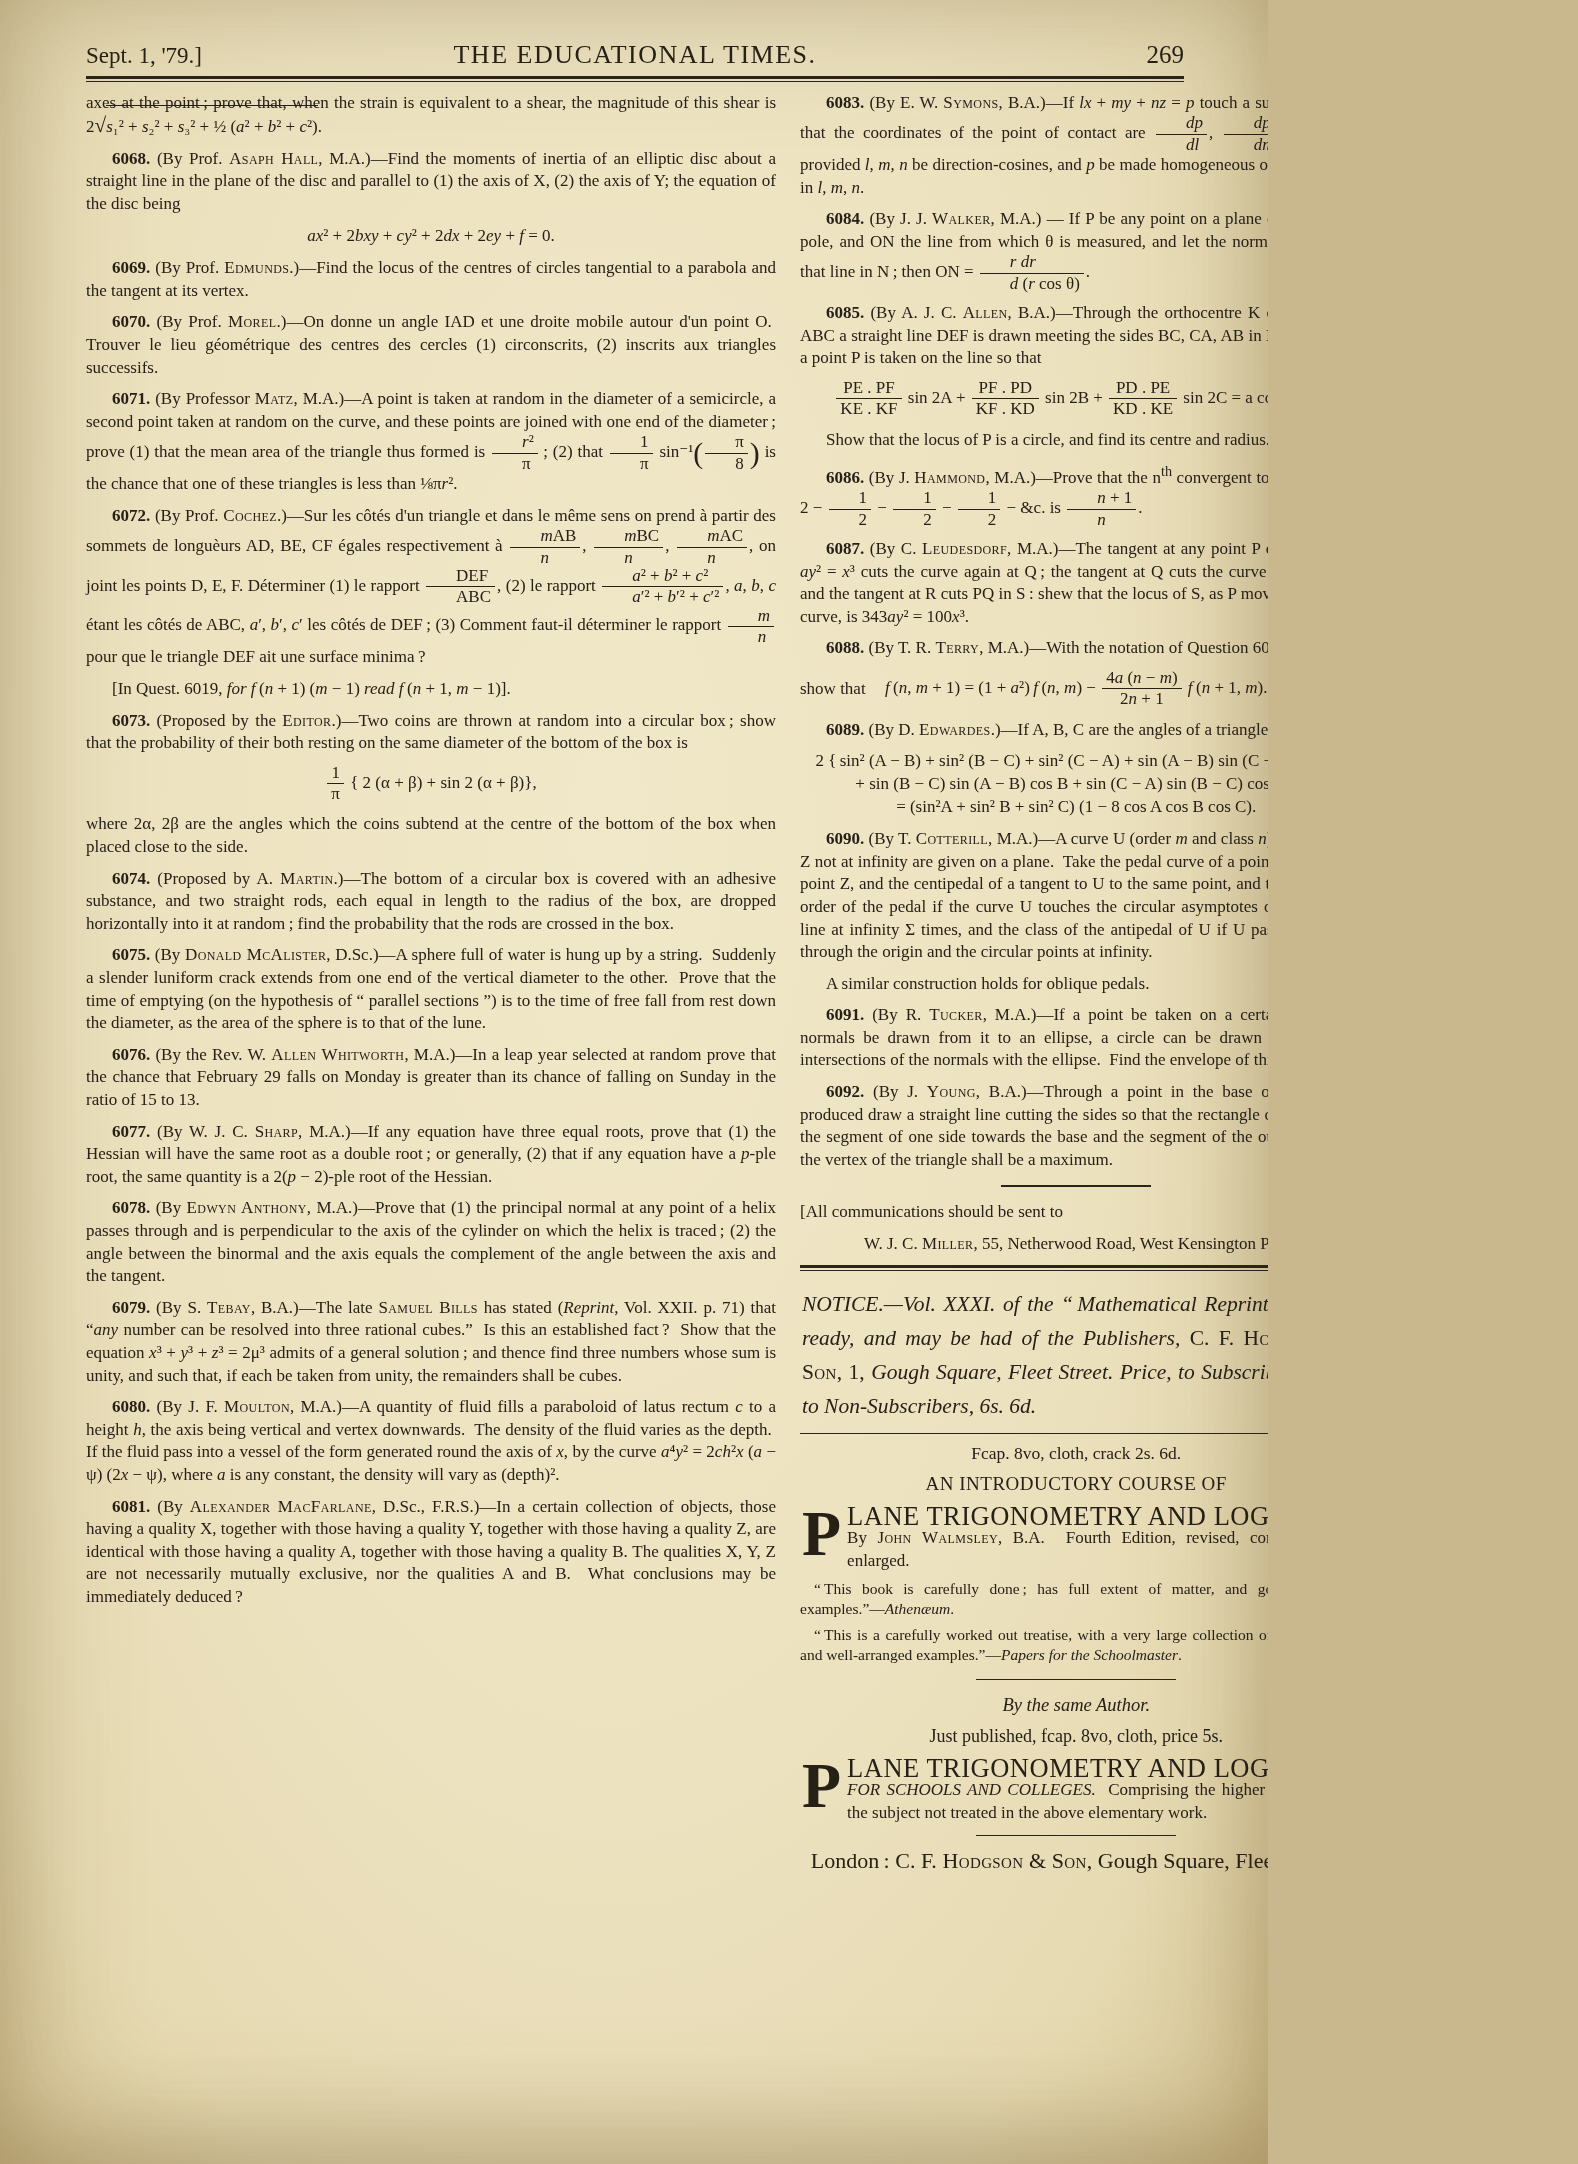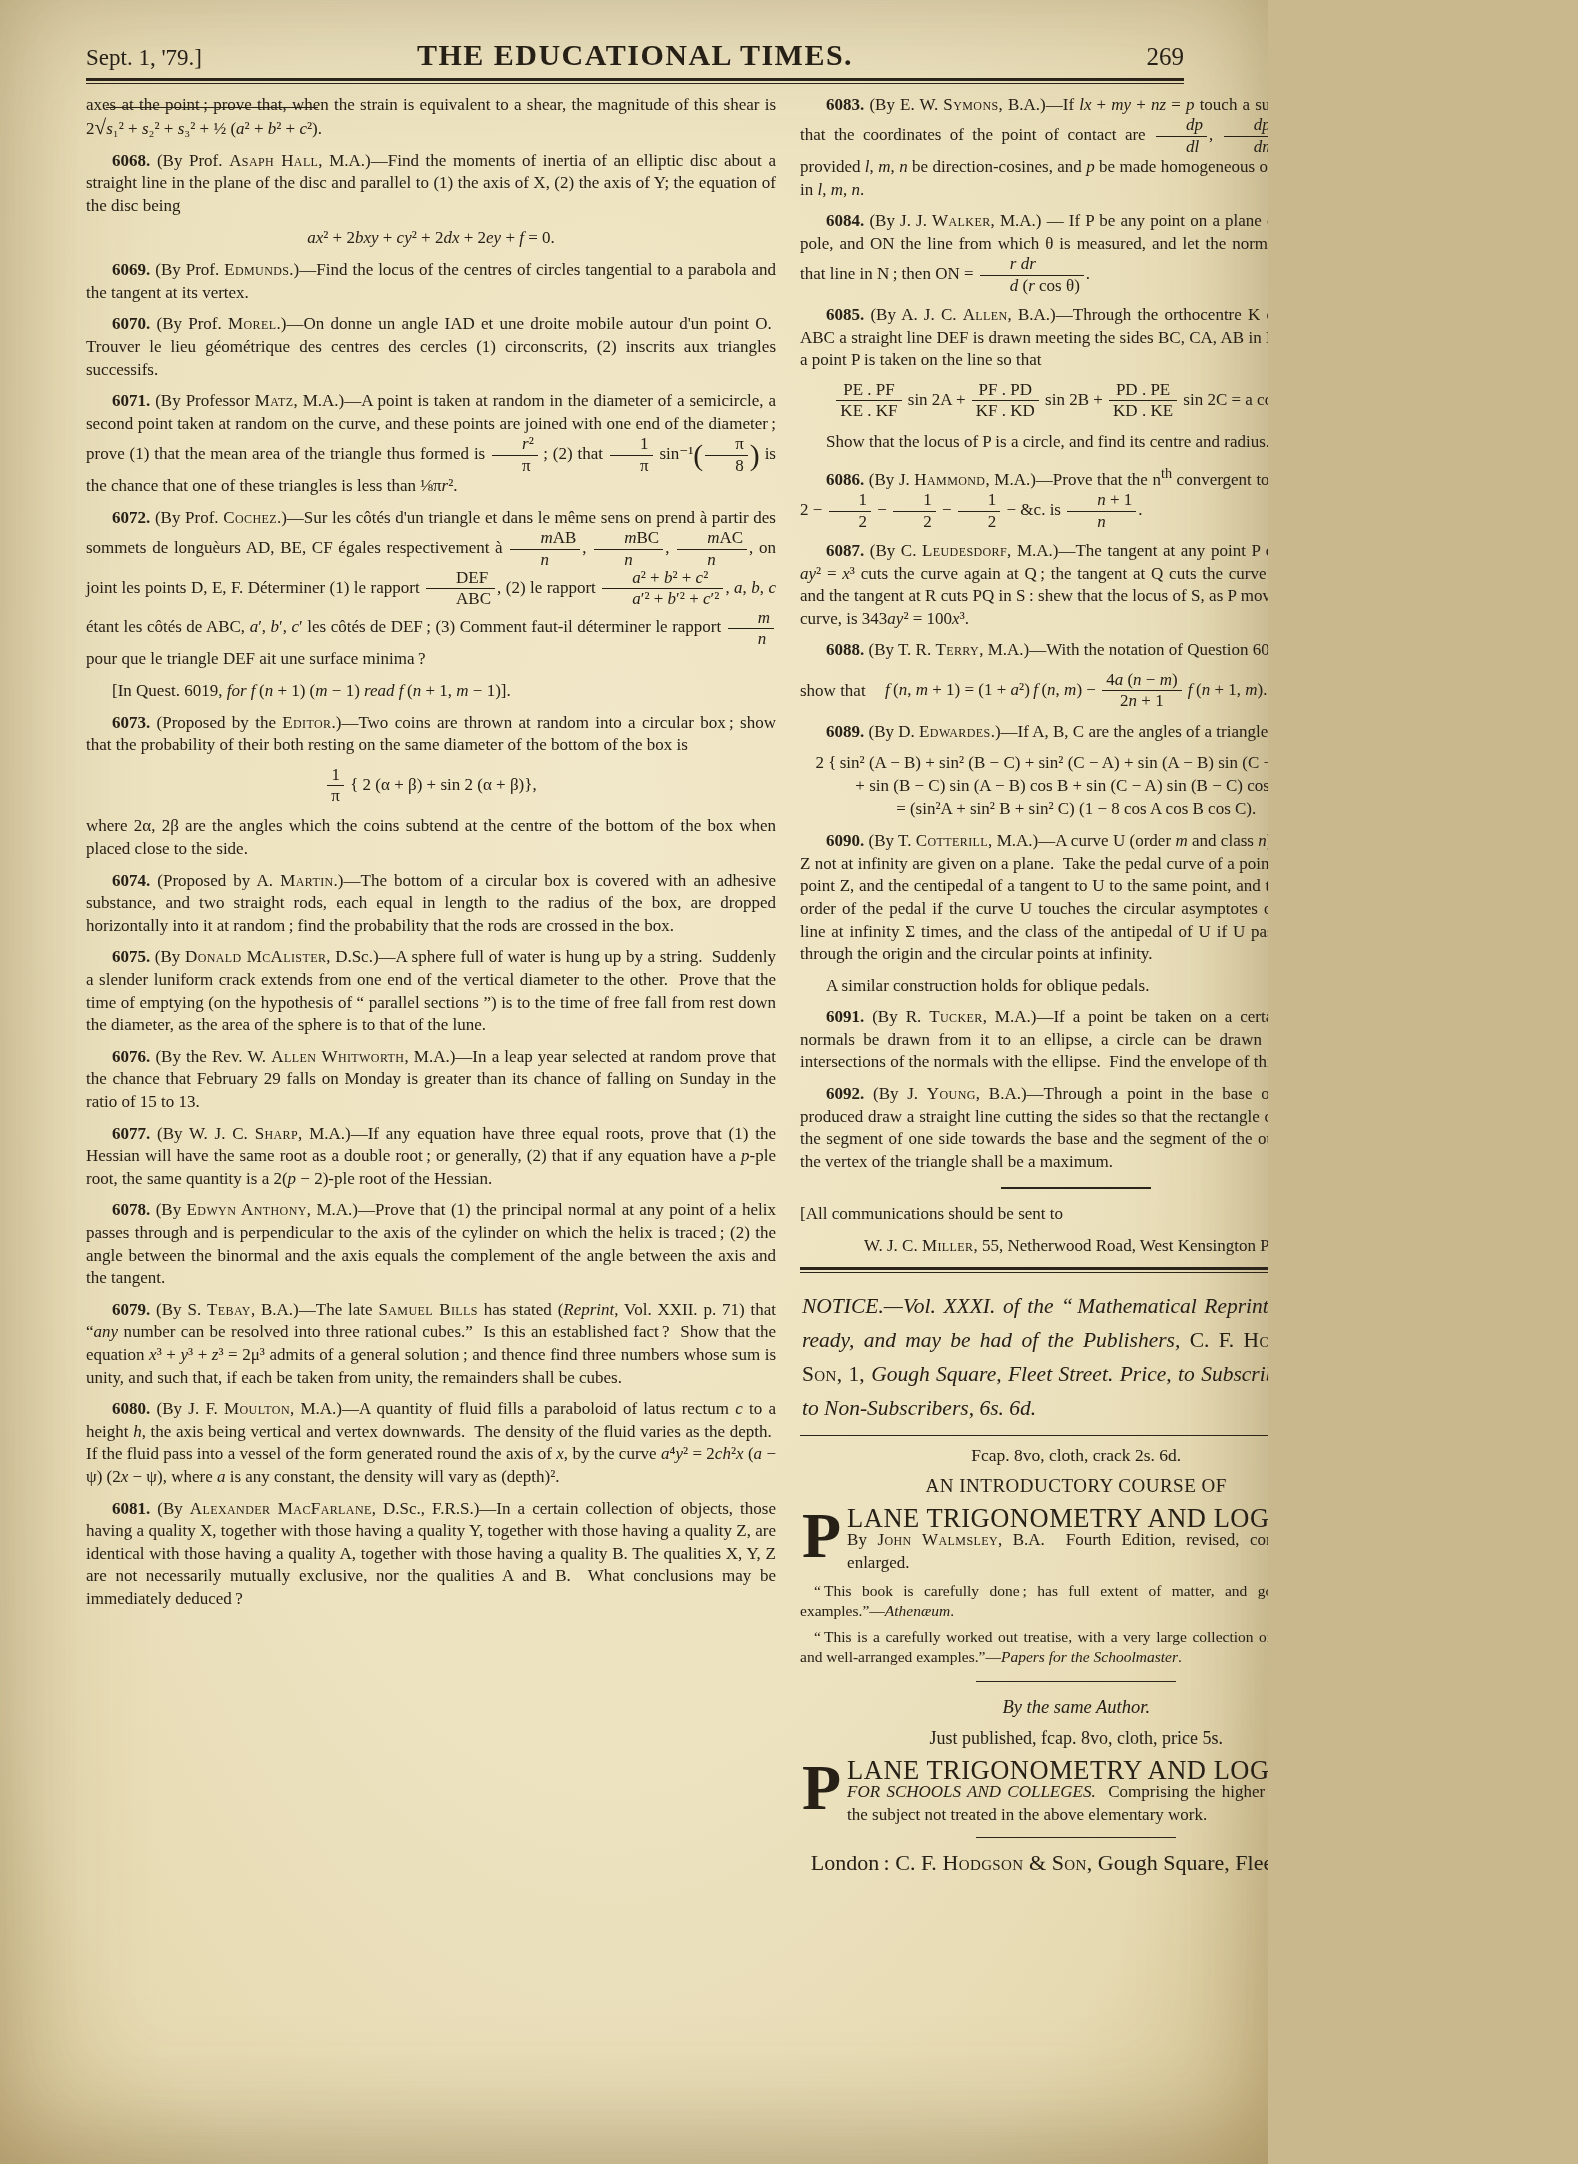--- a/index.html
+++ b/index.html
@@ -12,21 +12,21 @@
     background:radial-gradient(ellipse at 48% 38%, #f1e8c9 0%, #ece2bf 52%, #e6dab2 80%, #d6c493 100%);
     box-shadow:inset 0 0 140px rgba(110,82,35,.30), inset 0 -30px 80px rgba(100,70,25,.18);
     color:#272017;
     font-family:"Liberation Serif","DejaVu Serif",serif;
     font-size:17px;line-height:22.6px;
     padding:30px 84px 0 86px;
   }
   
   .hdr{display:flex;align-items:baseline;margin-top:14px;}
   .hdr-date{width:280px;font-size:23px;}
-  .hdr-title{flex:1;text-align:center;font-size:30px;font-weight:bold;letter-spacing:1.5px;}
+  .hdr-title{flex:1;text-align:center;font-size:26px;font-weight:normal;letter-spacing:1.5px;}
   .hdr-page{width:280px;text-align:right;font-size:25px;}
   .double-rule{border-top:3px solid #2b241a;border-bottom:1.5px solid #2b241a;height:6px;margin-top:8px;}
   .thin-rule{border-top:1.5px solid #2b241a;margin:10px 0 8px;}
   .short-rule{width:150px;border-top:2.5px solid #2b241a;margin:14px auto 14px;}
   
   .cols{display:flex;margin-top:10px;}
   .col{flex:0 0 690px;text-align:justify;}
   .col-divider{width:2px;background:#352d21;margin:2px 11px 0 13px;align-self:stretch;}
   .col.right{flex:1;}
   

